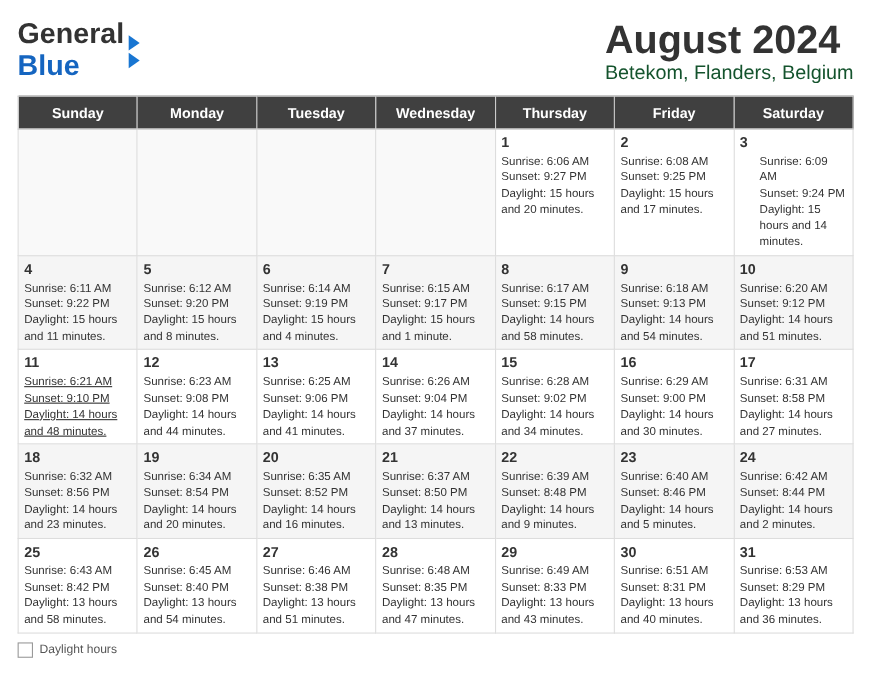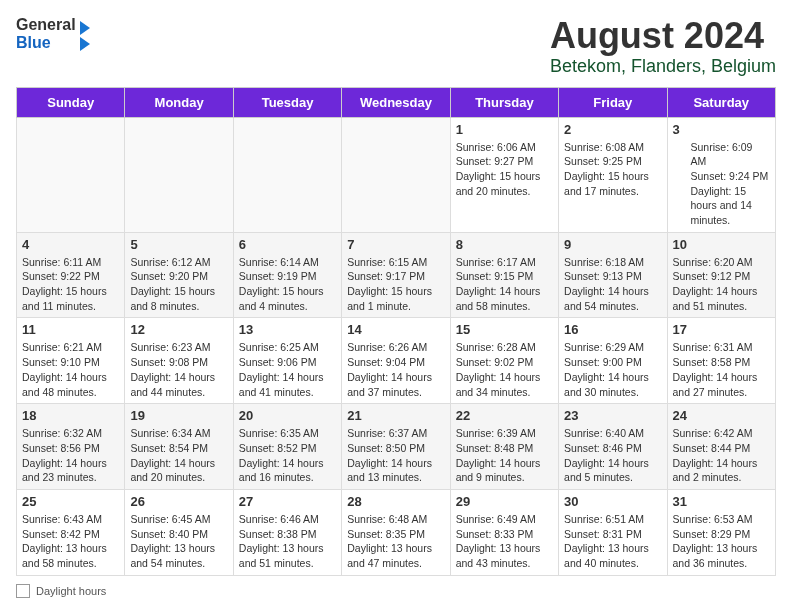--- a/index.html
+++ b/index.html
@@ -14,21 +14,21 @@
       display: flex;
       align-items: flex-start;
       justify-content: space-between;
       margin-bottom: 10px;
     }
     .logo {
       display: flex;
       align-items: center;
     }
     .logo-text {
-      font-size: 16px;
+      font-size: 26px;
       font-weight: bold;
       line-height: 1.1;
     }
     .logo-general { color: #333; }
     .logo-blue { color: #1565c0; }
     .title-block {
     }
     .title-block h1 {
       font-size: 36px;
       font-weight: bold;
@@ -39,21 +39,21 @@
       font-size: 18px;
       font-weight: normal;
       color: #14532d;
     }
     .calendar {
       width: 100%;
       border-collapse: collapse;
       font-size: 11px;
     }
     .calendar thead tr th {
-      background-color: #6d28d9;
+      background-color: #404040;
       color: #fff;
       padding: 7px 5px;
       text-align: center;
       font-size: 13px;
       font-weight: bold;
       border: 1px solid #ccc;
     }
     .calendar tbody tr td {
       vertical-align: top;
       border: 1px solid #ddd;
@@ -196,21 +196,21 @@
         <td>
           <div class="day-number">10</div>
           <div class="day-info" style="white-space: pre-line;">Sunrise: 6:20 AM
 Sunset: 9:12 PM
 Daylight: 14 hours and 51 minutes.</div>
         </td>
       </tr>
       <tr>
         <td>
           <div class="day-number">11</div>
-          <div class="day-info" style="white-space: pre-line;">Sunrise: 6:21 AM
+          <div class="day-info" style="white-space: pre-line; text-decoration: underline;">Sunrise: 6:21 AM
 Sunset: 9:10 PM
 Daylight: 14 hours and 48 minutes.</div>
         </td>
         <td>
           <div class="day-number">12</div>
           <div class="day-info" style="white-space: pre-line;">Sunrise: 6:23 AM
 Sunset: 9:08 PM
 Daylight: 14 hours and 44 minutes.</div>
         </td>
         <td>

